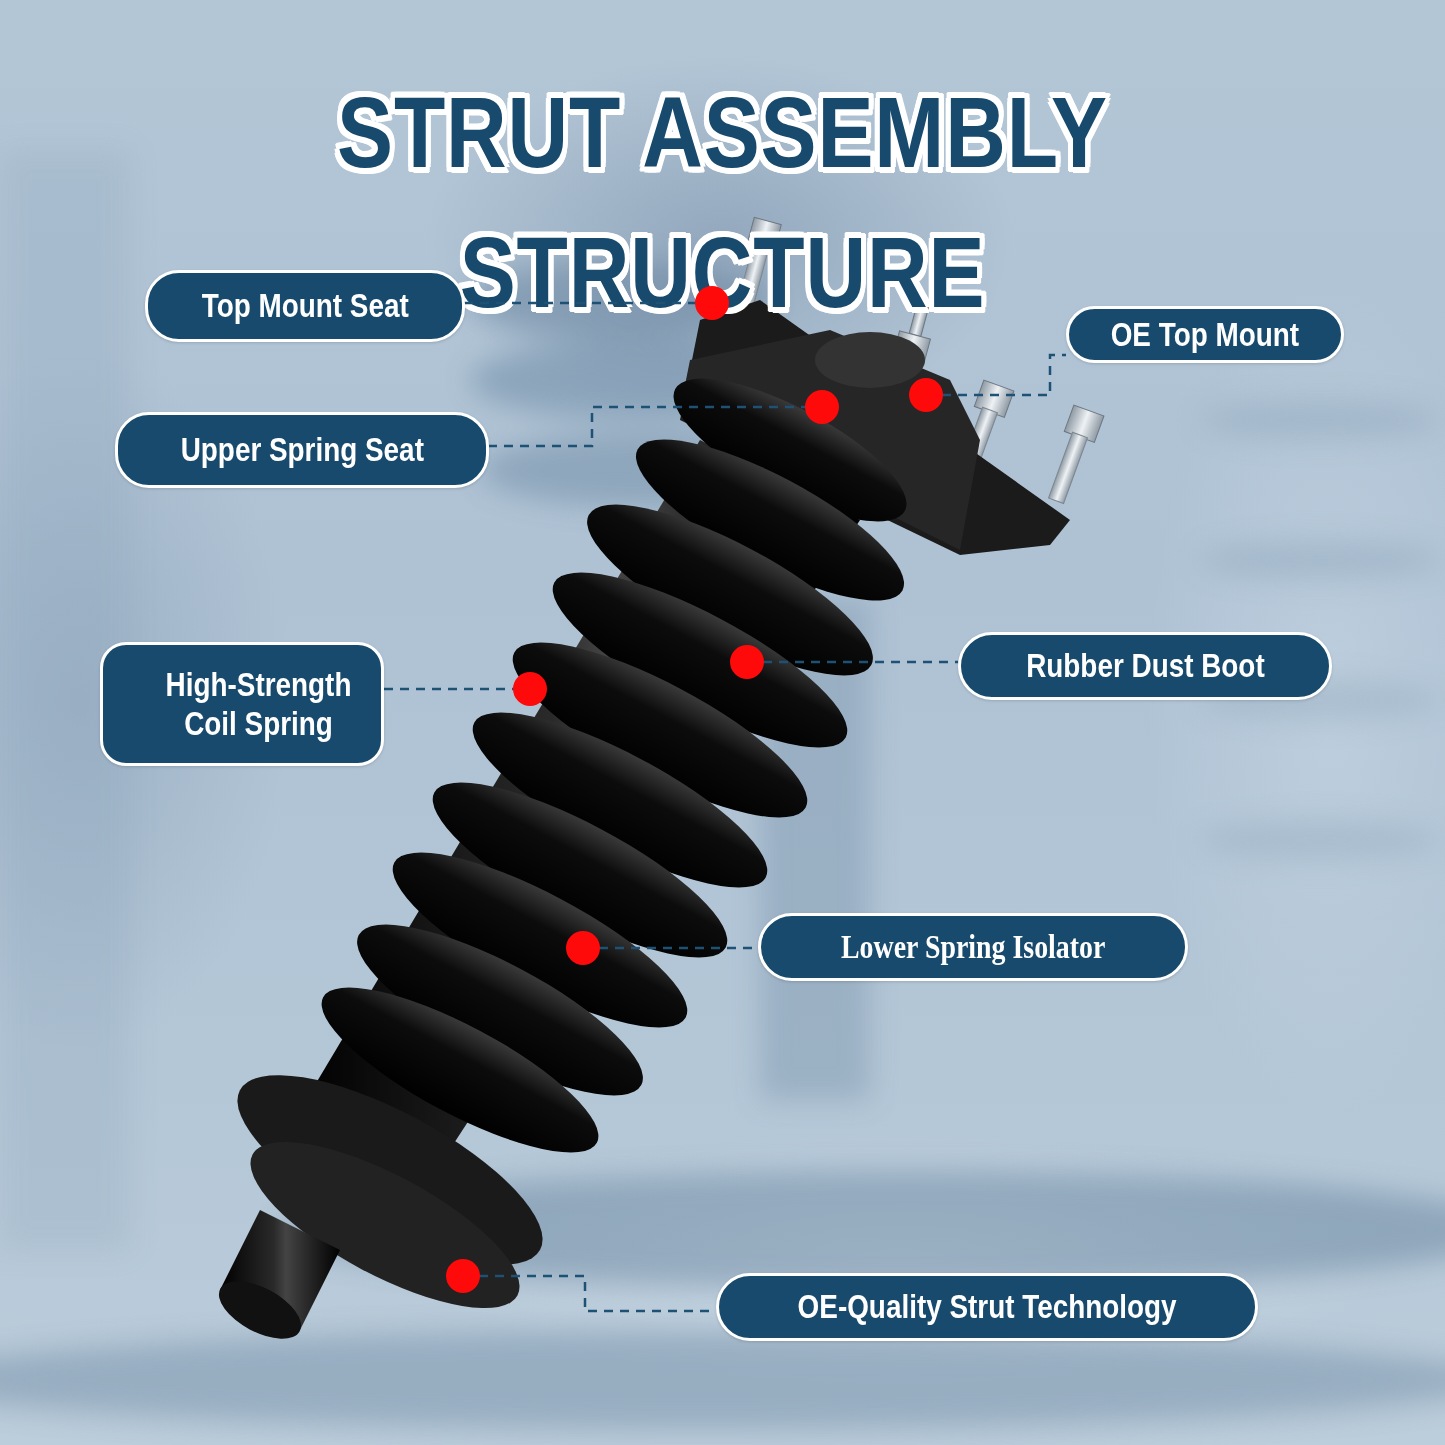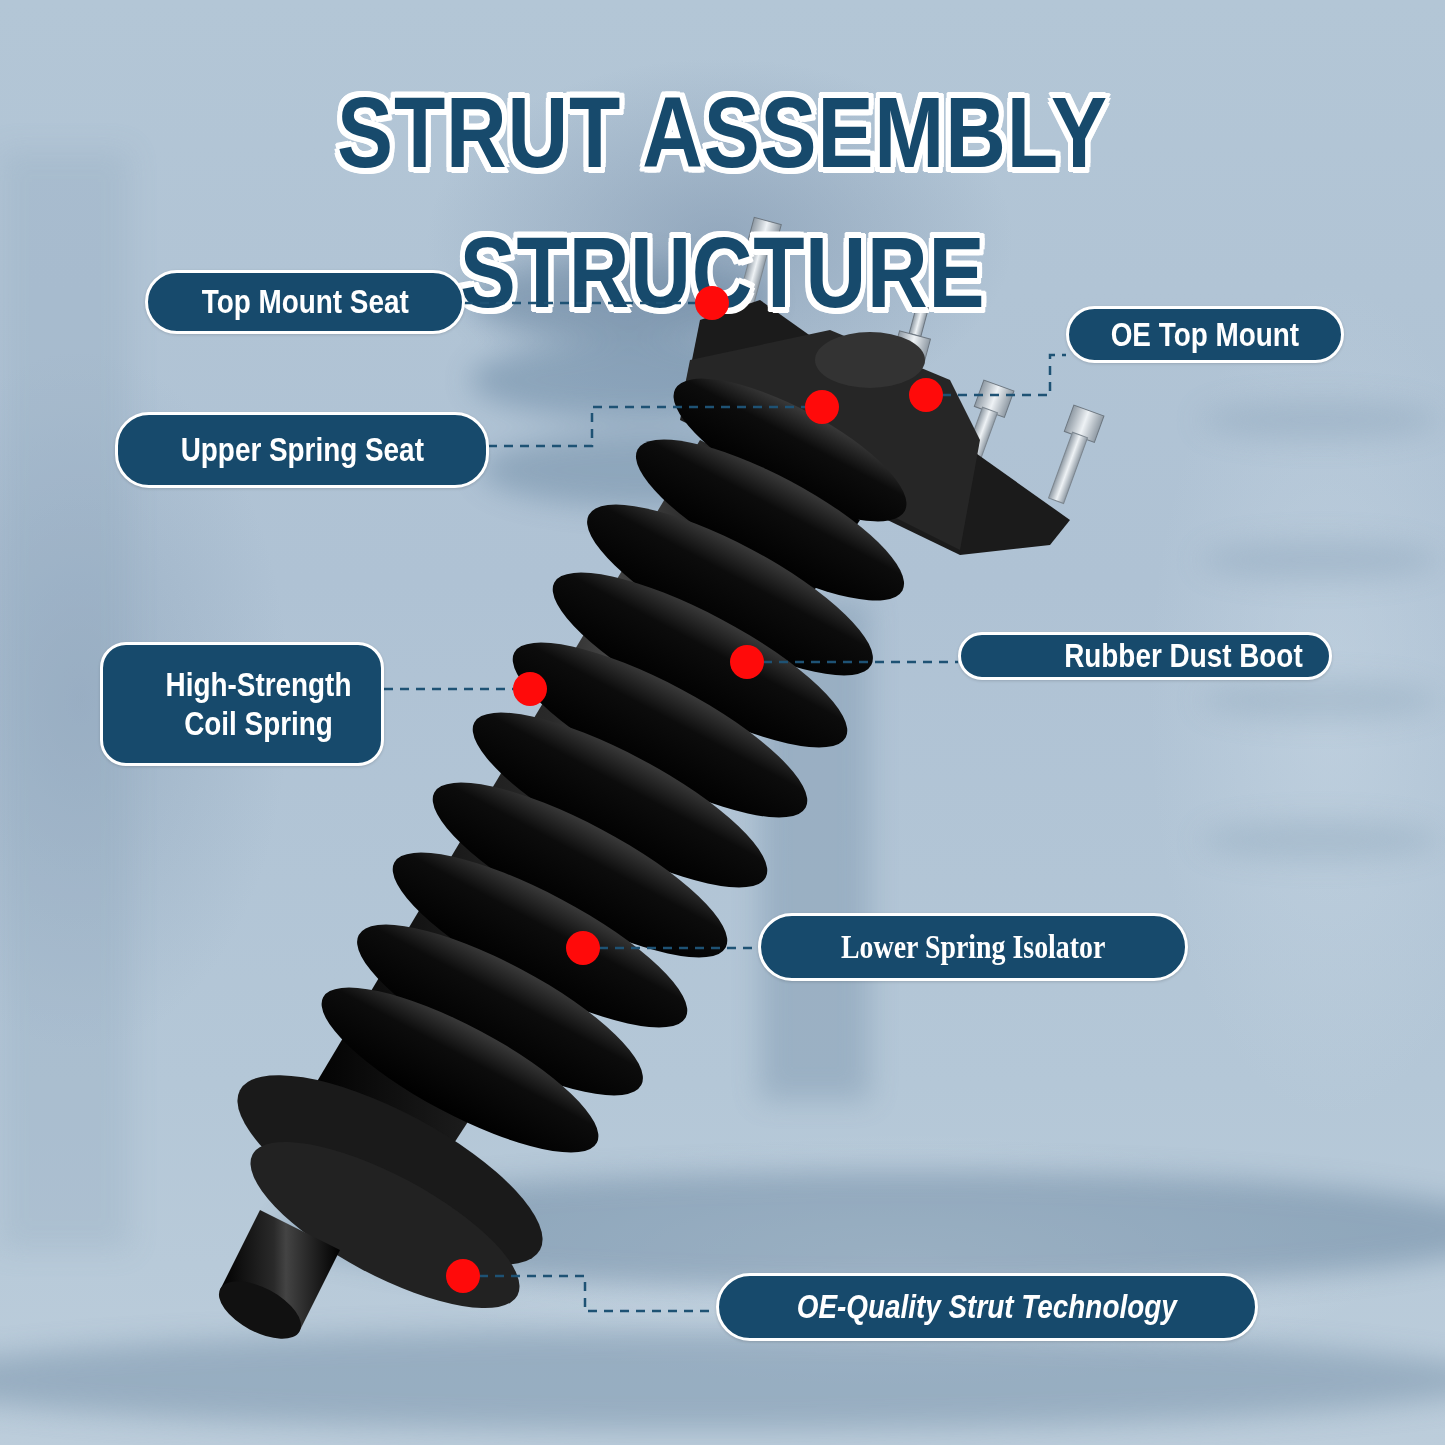--- a/index.html
+++ b/index.html
@@ -171,39 +171,39 @@
 </svg>
 
 <div class="dot" style="left:712px;top:303px;"></div>
 <div class="dot" style="left:926px;top:395px;"></div>
 <div class="dot" style="left:822px;top:407px;"></div>
 <div class="dot" style="left:530px;top:689px;"></div>
 <div class="dot" style="left:747px;top:662px;"></div>
 <div class="dot" style="left:583px;top:948px;"></div>
 <div class="dot" style="left:463px;top:1276px;"></div>
 
-<div class="label" style="left:145px;top:270px;width:320px;height:64px;">
+<div class="label" style="left:145px;top:270px;width:320px;height:72px;">
   <span>Top Mount Seat</span>
 </div>
 
 <div class="label" style="left:1066px;top:306px;width:278px;height:57px;">
   <span>OE Top Mount</span>
 </div>
 
 <div class="label" style="left:115px;top:412px;width:374px;height:76px;">
   <span>Upper Spring Seat</span>
 </div>
 
 <div class="label multi" style="left:100px;top:642px;width:284px;height:124px;padding-left:33px;">
   <span style="width:290px;">High-Strength Coil Spring</span>
 </div>
 
-<div class="label" style="left:958px;top:632px;width:374px;height:48px;justify-content:flex-end;">
+<div class="label" style="left:958px;top:632px;width:374px;height:68px;">
   <span>Rubber Dust Boot</span>
 </div>
 
 <div class="label" style="left:758px;top:913px;width:430px;height:68px;font-family:Liberation Serif, serif;">
   <span>Lower Spring Isolator</span>
 </div>
 
-<div class="label" style="left:716px;top:1273px;width:542px;height:68px;font-style:italic;">
+<div class="label" style="left:716px;top:1273px;width:542px;height:68px;">
   <span>OE-Quality Strut Technology</span>
 </div>
 
 </body></html>

